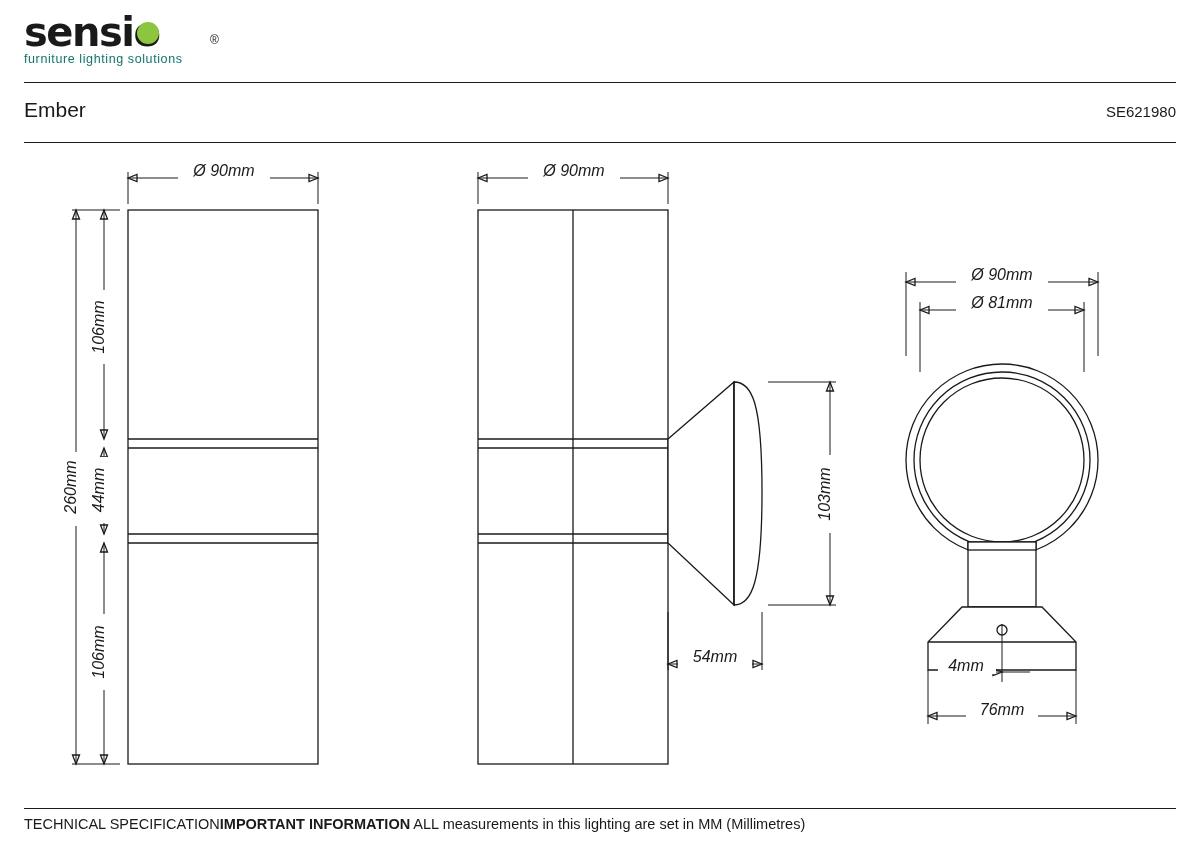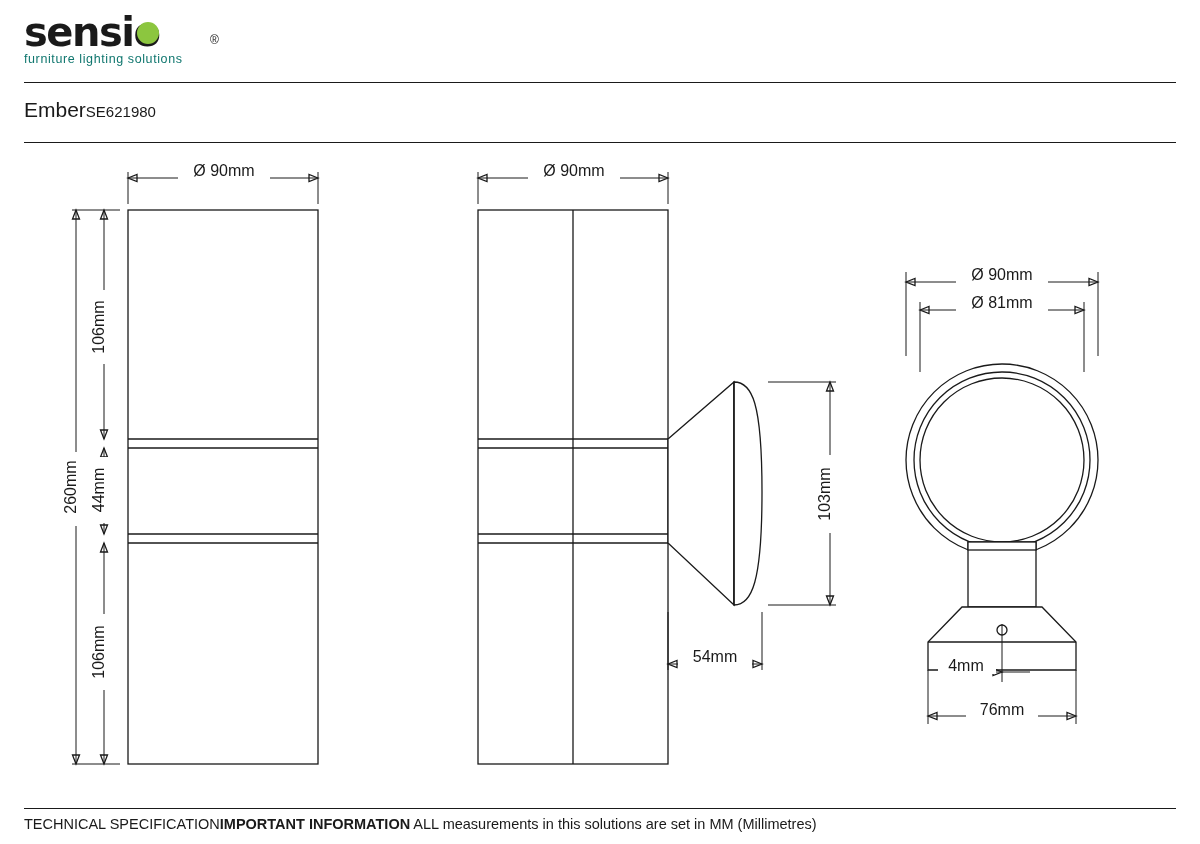--- a/index.html
+++ b/index.html
@@ -70,20 +70,21 @@
   .rule-top { top: 82px; }
   .rule-mid { top: 142px; }
   .rule-bot { top: 808px; }
 
   .title-row {
     position: absolute;
     left: 24px;
     right: 24px;
     top: 98px;
     display: flex;
+    justify-content: space-between;
     align-items: baseline;
   }
   .product-name {
     font-size: 21px;
     color: #1a1a1a;
   }
   .product-code {
     font-size: 15px;
     color: #1a1a1a;
   }
@@ -100,20 +101,21 @@
   }
   .footer-right strong { font-weight: 700; margin-top: 20px; }
 
   
   .drawing {
     position: absolute;
     left: 0;
     top: 142px;
     width: 1024px;
     height: 666px;
+    font-style: italic;
   }
   svg { display: block; }
   .ln   { stroke: #1a1a1a; fill: none; stroke-width: 1.3; }
   .ln-t { stroke: #1a1a1a; fill: none; stroke-width: 1; }
   .fillw { fill: #ffffff; stroke: #1a1a1a; stroke-width: 1.3; }
   .dimtxt {
     font-family: "Liberation Sans", sans-serif;
     font-size: 16px;
     fill: #1a1a1a;
   }
@@ -273,17 +275,17 @@
       </g>
 
     </svg>
   </div>
 
   <div class="rule rule-bot"></div>
 
   <div class="footer-row">
     <div class="footer-left">TECHNICAL SPECIFICATION</div>
     <div class="footer-right">
-      <strong>IMPORTANT INFORMATION</strong><span> ALL measurements in this solutions are set in MM (Millimetres)</span>
+      <strong>IMPORTANT INFORMATION</strong><span> ALL measurements in this lighting are set in MM (Millimetres)</span>
     </div>
   </div>
 
 </div>
 
 </body></html>

